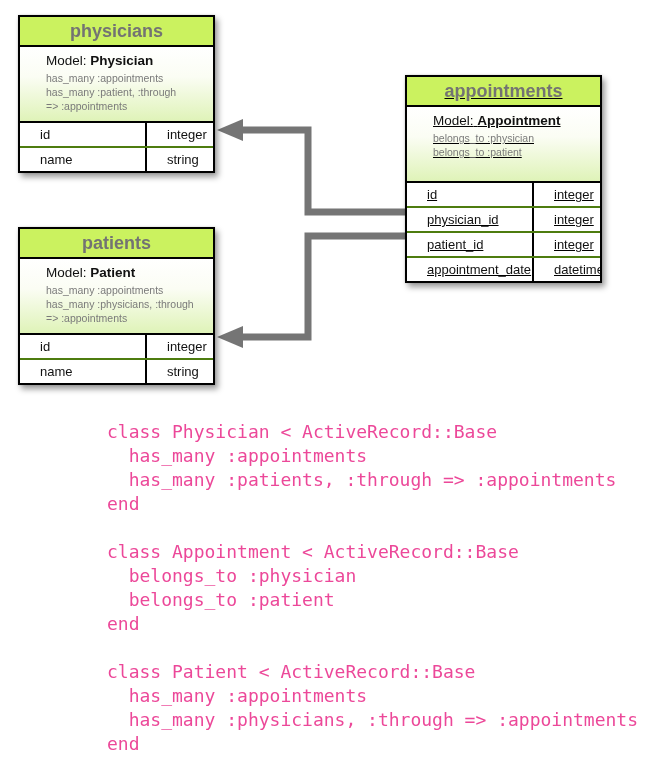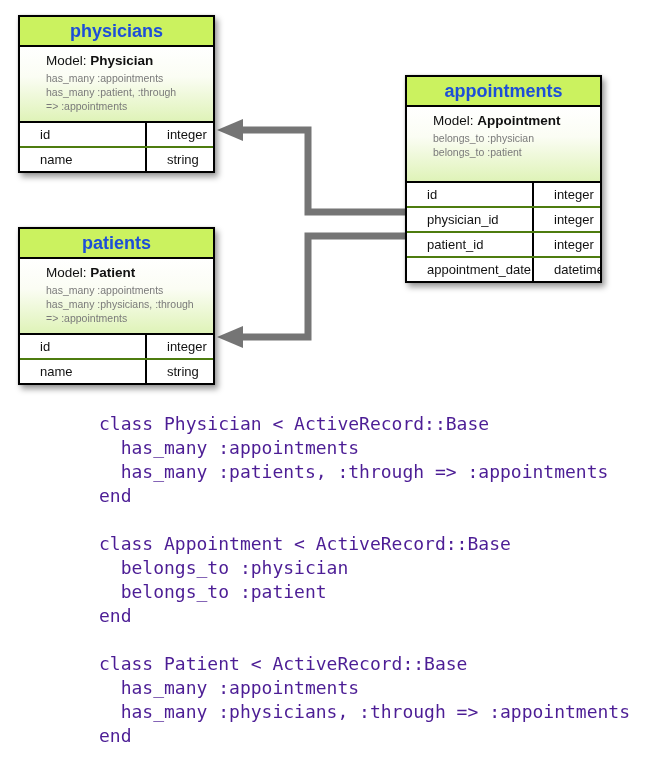--- a/index.html
+++ b/index.html
@@ -20,21 +20,21 @@
     background: #ffffff;
     box-shadow: 3px 4px 6px rgba(0,0,0,0.40), 0 0 2px rgba(0,0,0,0.15);
     box-sizing: border-box;
   }
   .entity-header {
     height: 28px;
     line-height: 28px;
     text-align: center;
     font-size: 18px;
     font-weight: bold;
-    color: #1d4ed8;
+    color: #737373;
     background: #cbf25f;
     border-bottom: 2px solid #000;
   }
   .entity-model {
     height: 68px;
     padding: 6px 0 0 26px;
     border-bottom: 2px solid #000;
     background: linear-gradient(180deg, #ffffff 0%, #fbfdf4 40%, #dff3b8 100%);
     box-sizing: content-box;
   }
@@ -54,41 +54,41 @@
     font-size: 13px;
     color: #111;
     padding-left: 20px;
     white-space: nowrap;
     overflow: hidden;
   }
   .field-name { flex: 0 0 105px; }
   .field-type { flex: 1 1 auto; border-left: 2px solid #000; }
 
   #entity-physicians   { left: 18px;  top: 15px;  }
-  #entity-appointments { left: 405px; top: 75px;  }
+  #entity-appointments { left: 405px; top: 75px; text-decoration: underline;  }
   #entity-patients     { left: 18px;  top: 227px; }
 
   
   .arrow-layer {
     position: absolute;
     left: 0; top: 0;
     width: 657px; height: 778px;
     pointer-events: none;
   }
 
   
   .code {
     position: absolute;
     left: 95px;
     top: 408px;
-    margin: 4px;
+    margin: 12px;
     font-family: "DejaVu Sans Mono", monospace;
     font-size: 18px;
     line-height: 24px;
-    color: #4c1d95;
+    color: #ec4899;
   }
   .code-block { margin: 0 0 24px 0; }
   .code-block:last-child { margin-bottom: 0; }
   .code-line { white-space: pre; }
 </style>
 </head>
 <body>
 
 <div class="canvas">
 

